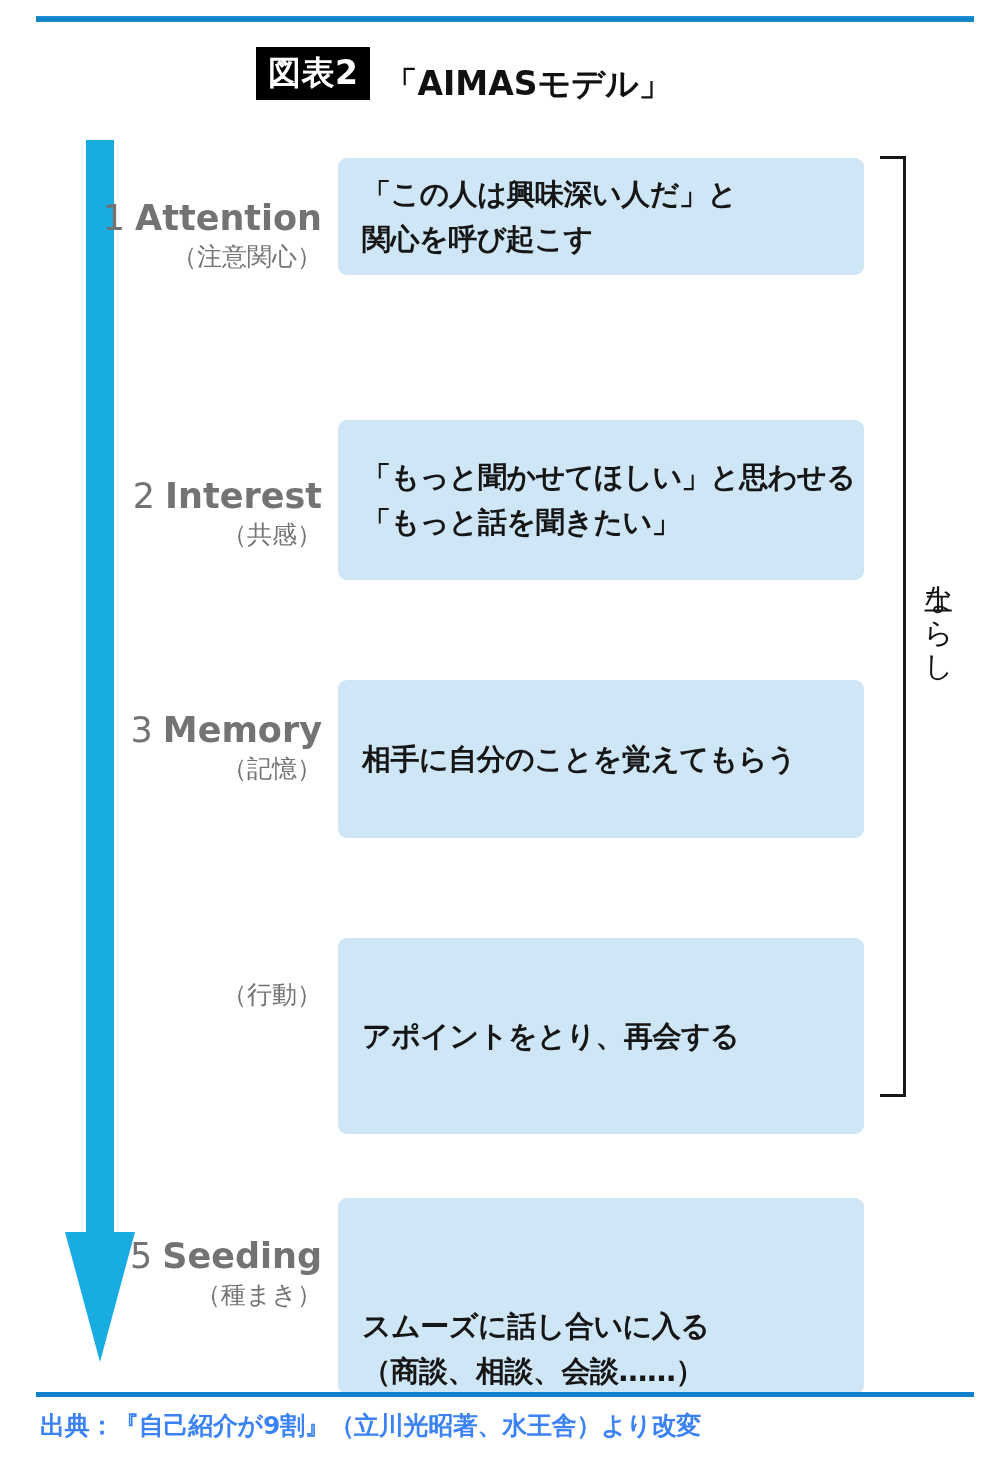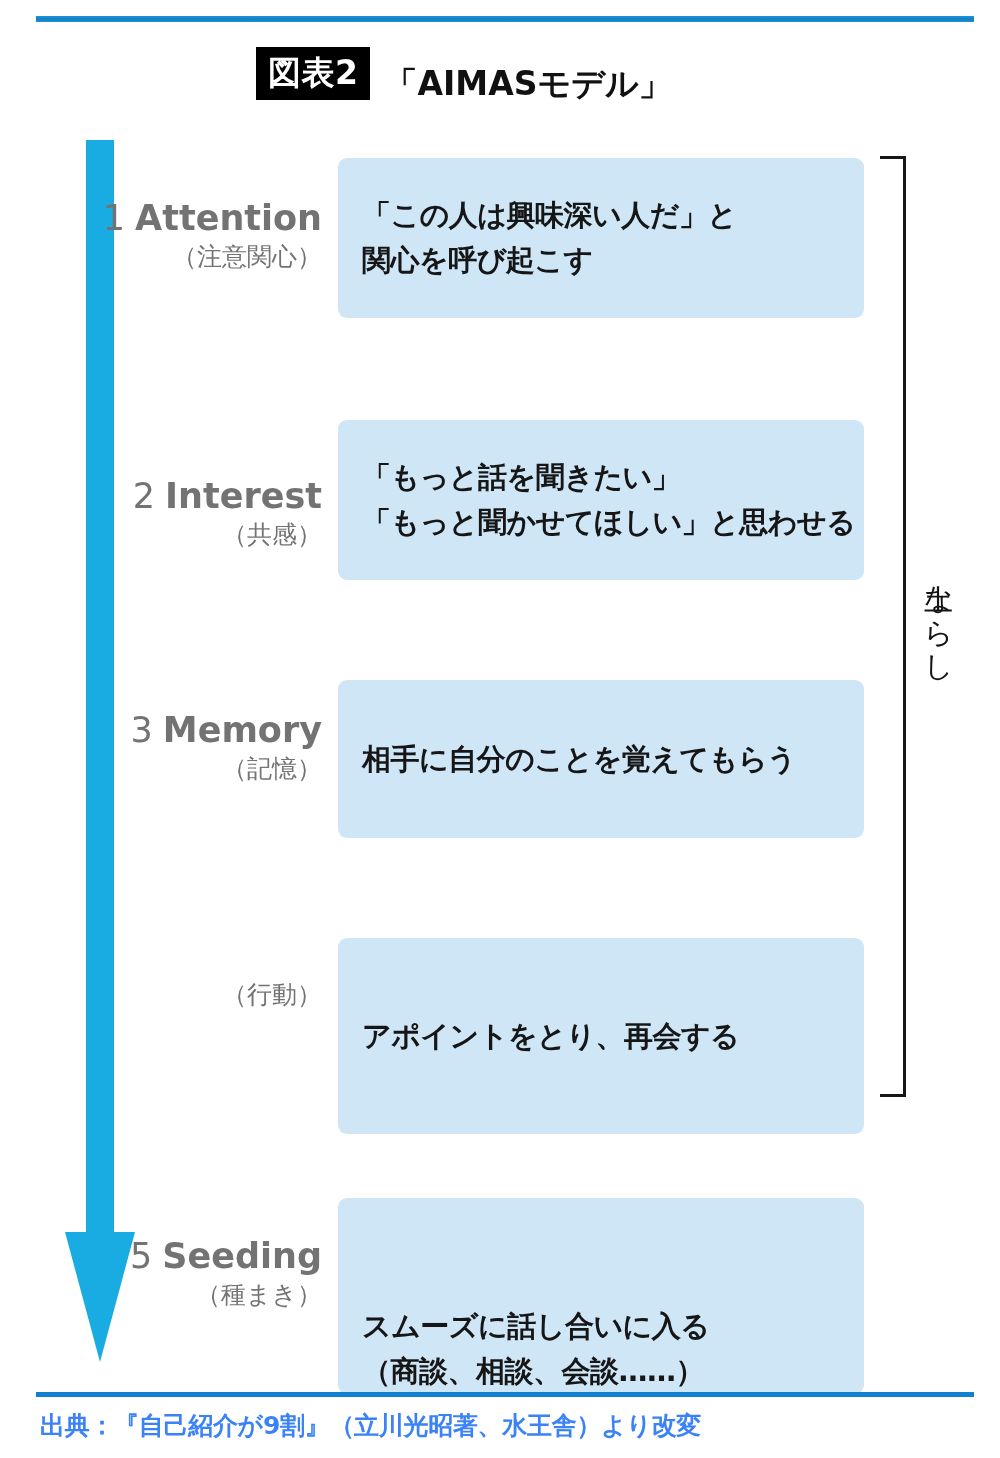--- a/index.html
+++ b/index.html
@@ -189,36 +189,36 @@
     </svg>
   </div>
 
   <div class="row" style="top:158px;">
     <div class="row-label" style="top:40px;">
       <span class="en">
         <span class="num">1</span><span>Attention</span>
       </span>
       <span class="jp">（注意関心）</span>
     </div>
-    <div class="row-box" style="top:0px;height:160px;">
+    <div class="row-box" style="top:0px;height:117px;">
       <span class="line">「この人は興味深い人だ」と</span>
       <span class="line">関心を呼び起こす</span>
     </div>
   </div>
 
   <div class="row" style="top:420px;">
     <div class="row-label" style="top:56px;">
       <span class="en">
         <span class="num">2</span><span>Interest</span>
       </span>
       <span class="jp">（共感）</span>
     </div>
     <div class="row-box" style="top:0px;height:160px;">
+      <span class="line">「もっと聞かせてほしい」と思わせる</span>
       <span class="line">「もっと話を聞きたい」</span>
-      <span class="line">「もっと聞かせてほしい」と思わせる</span>
     </div>
   </div>
 
   <div class="row" style="top:680px;">
     <div class="row-label" style="top:30px;">
       <span class="en">
         <span class="num">3</span><span>Memory</span>
       </span>
       <span class="jp">（記憶）</span>
     </div>

